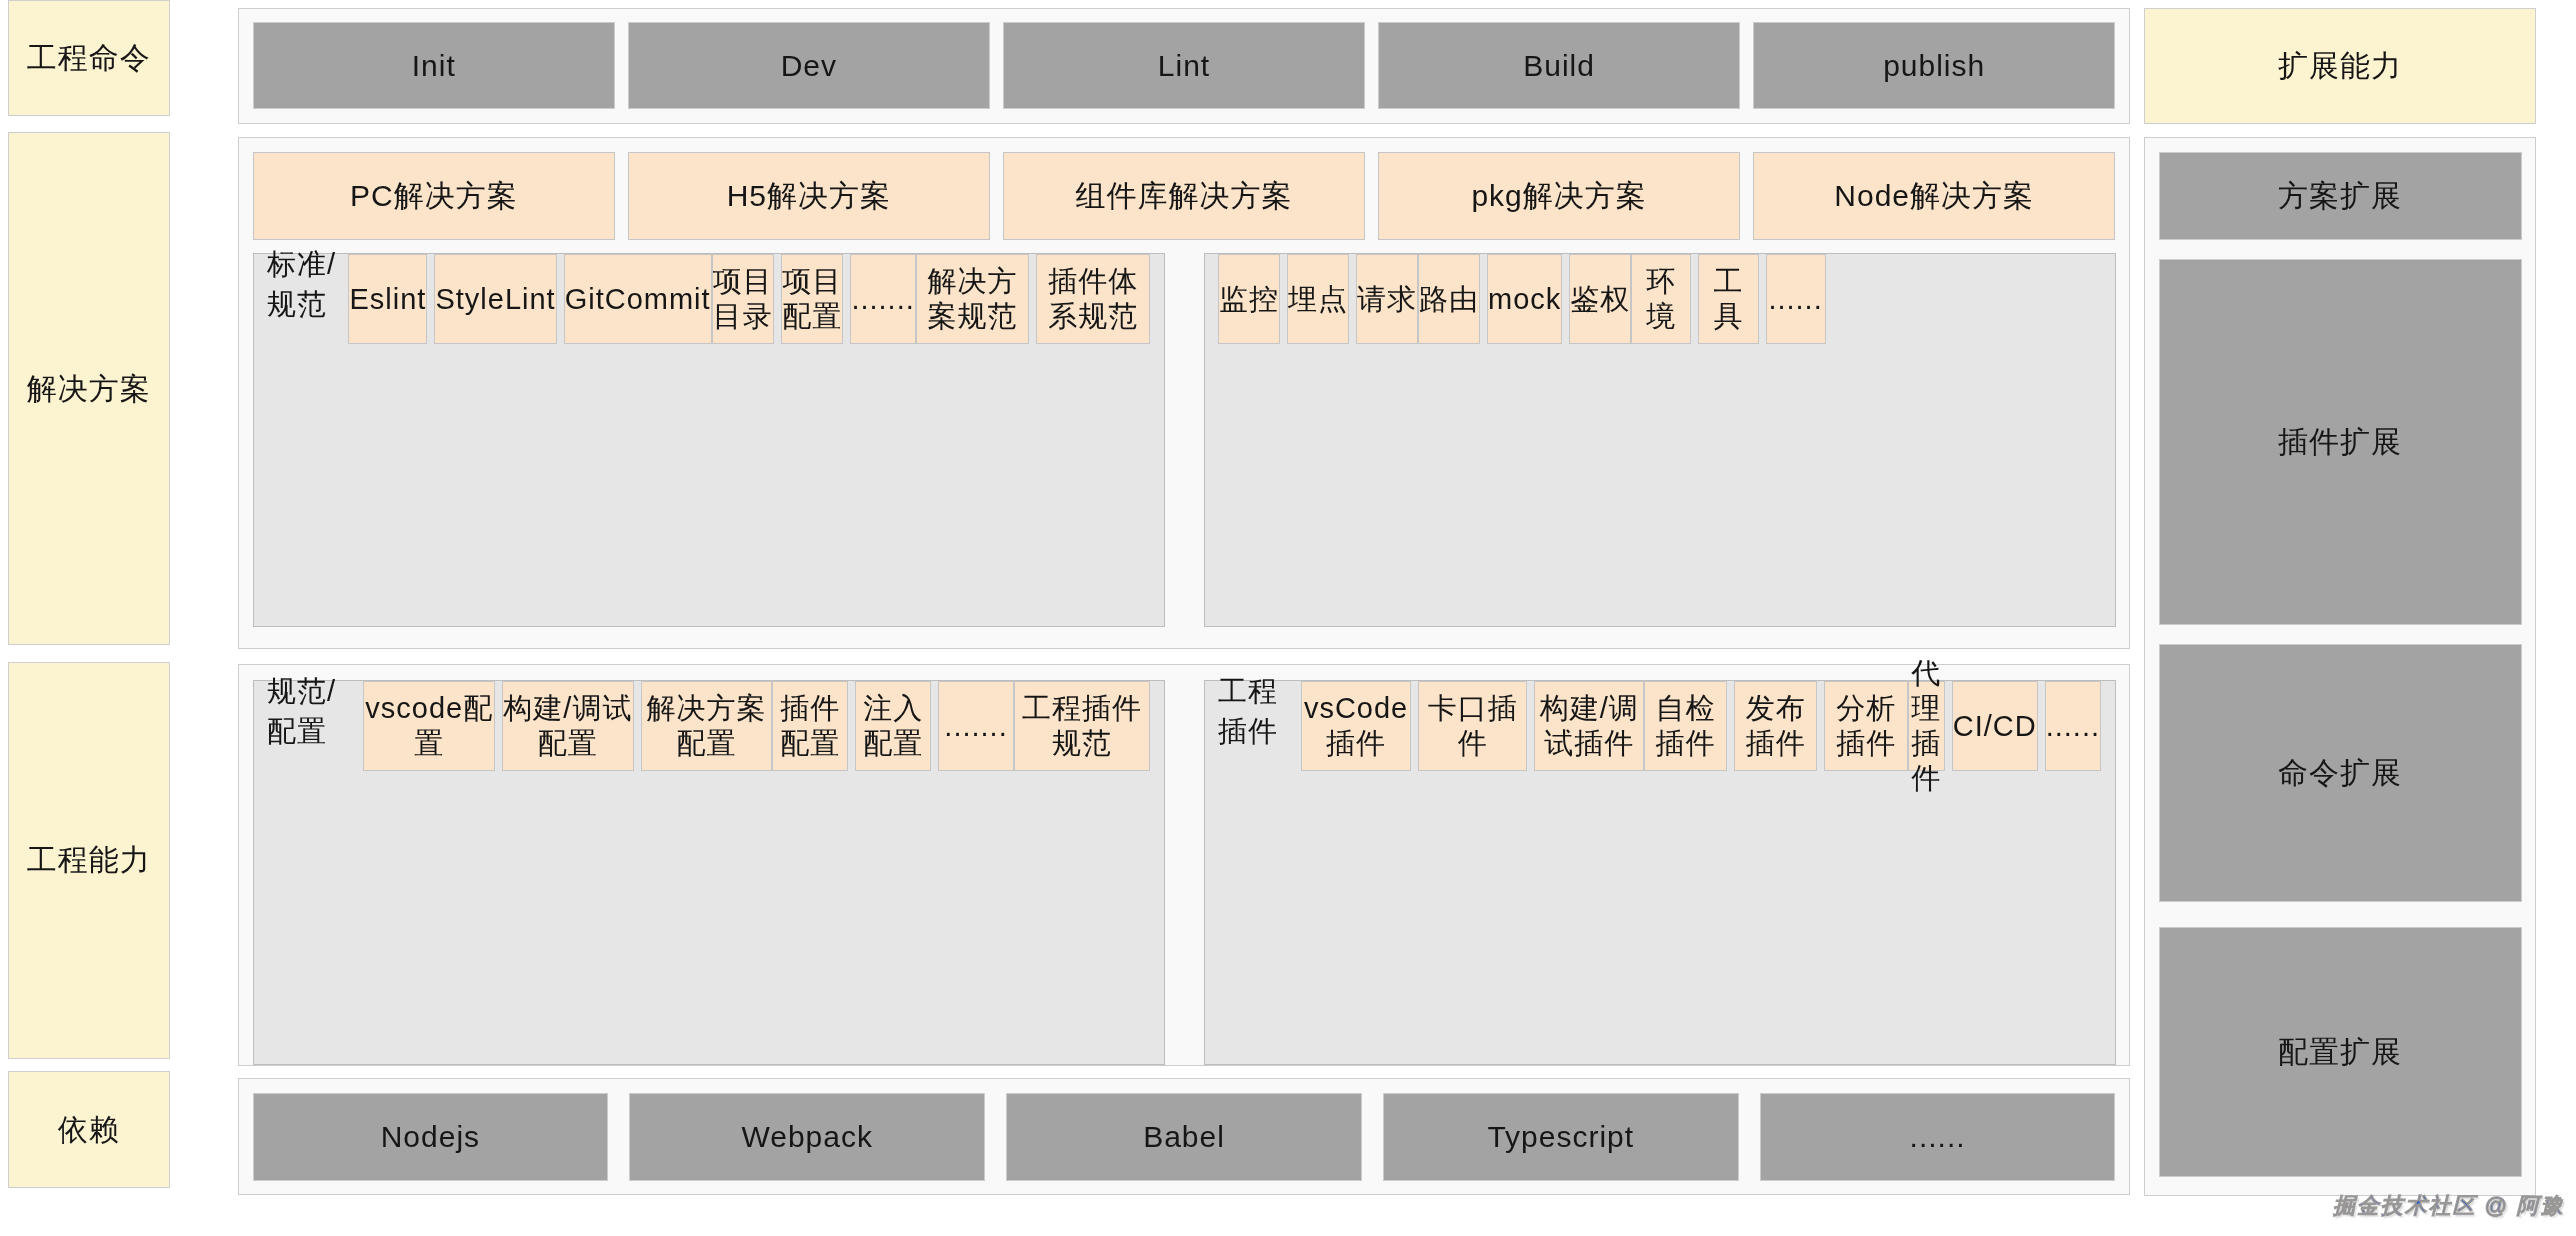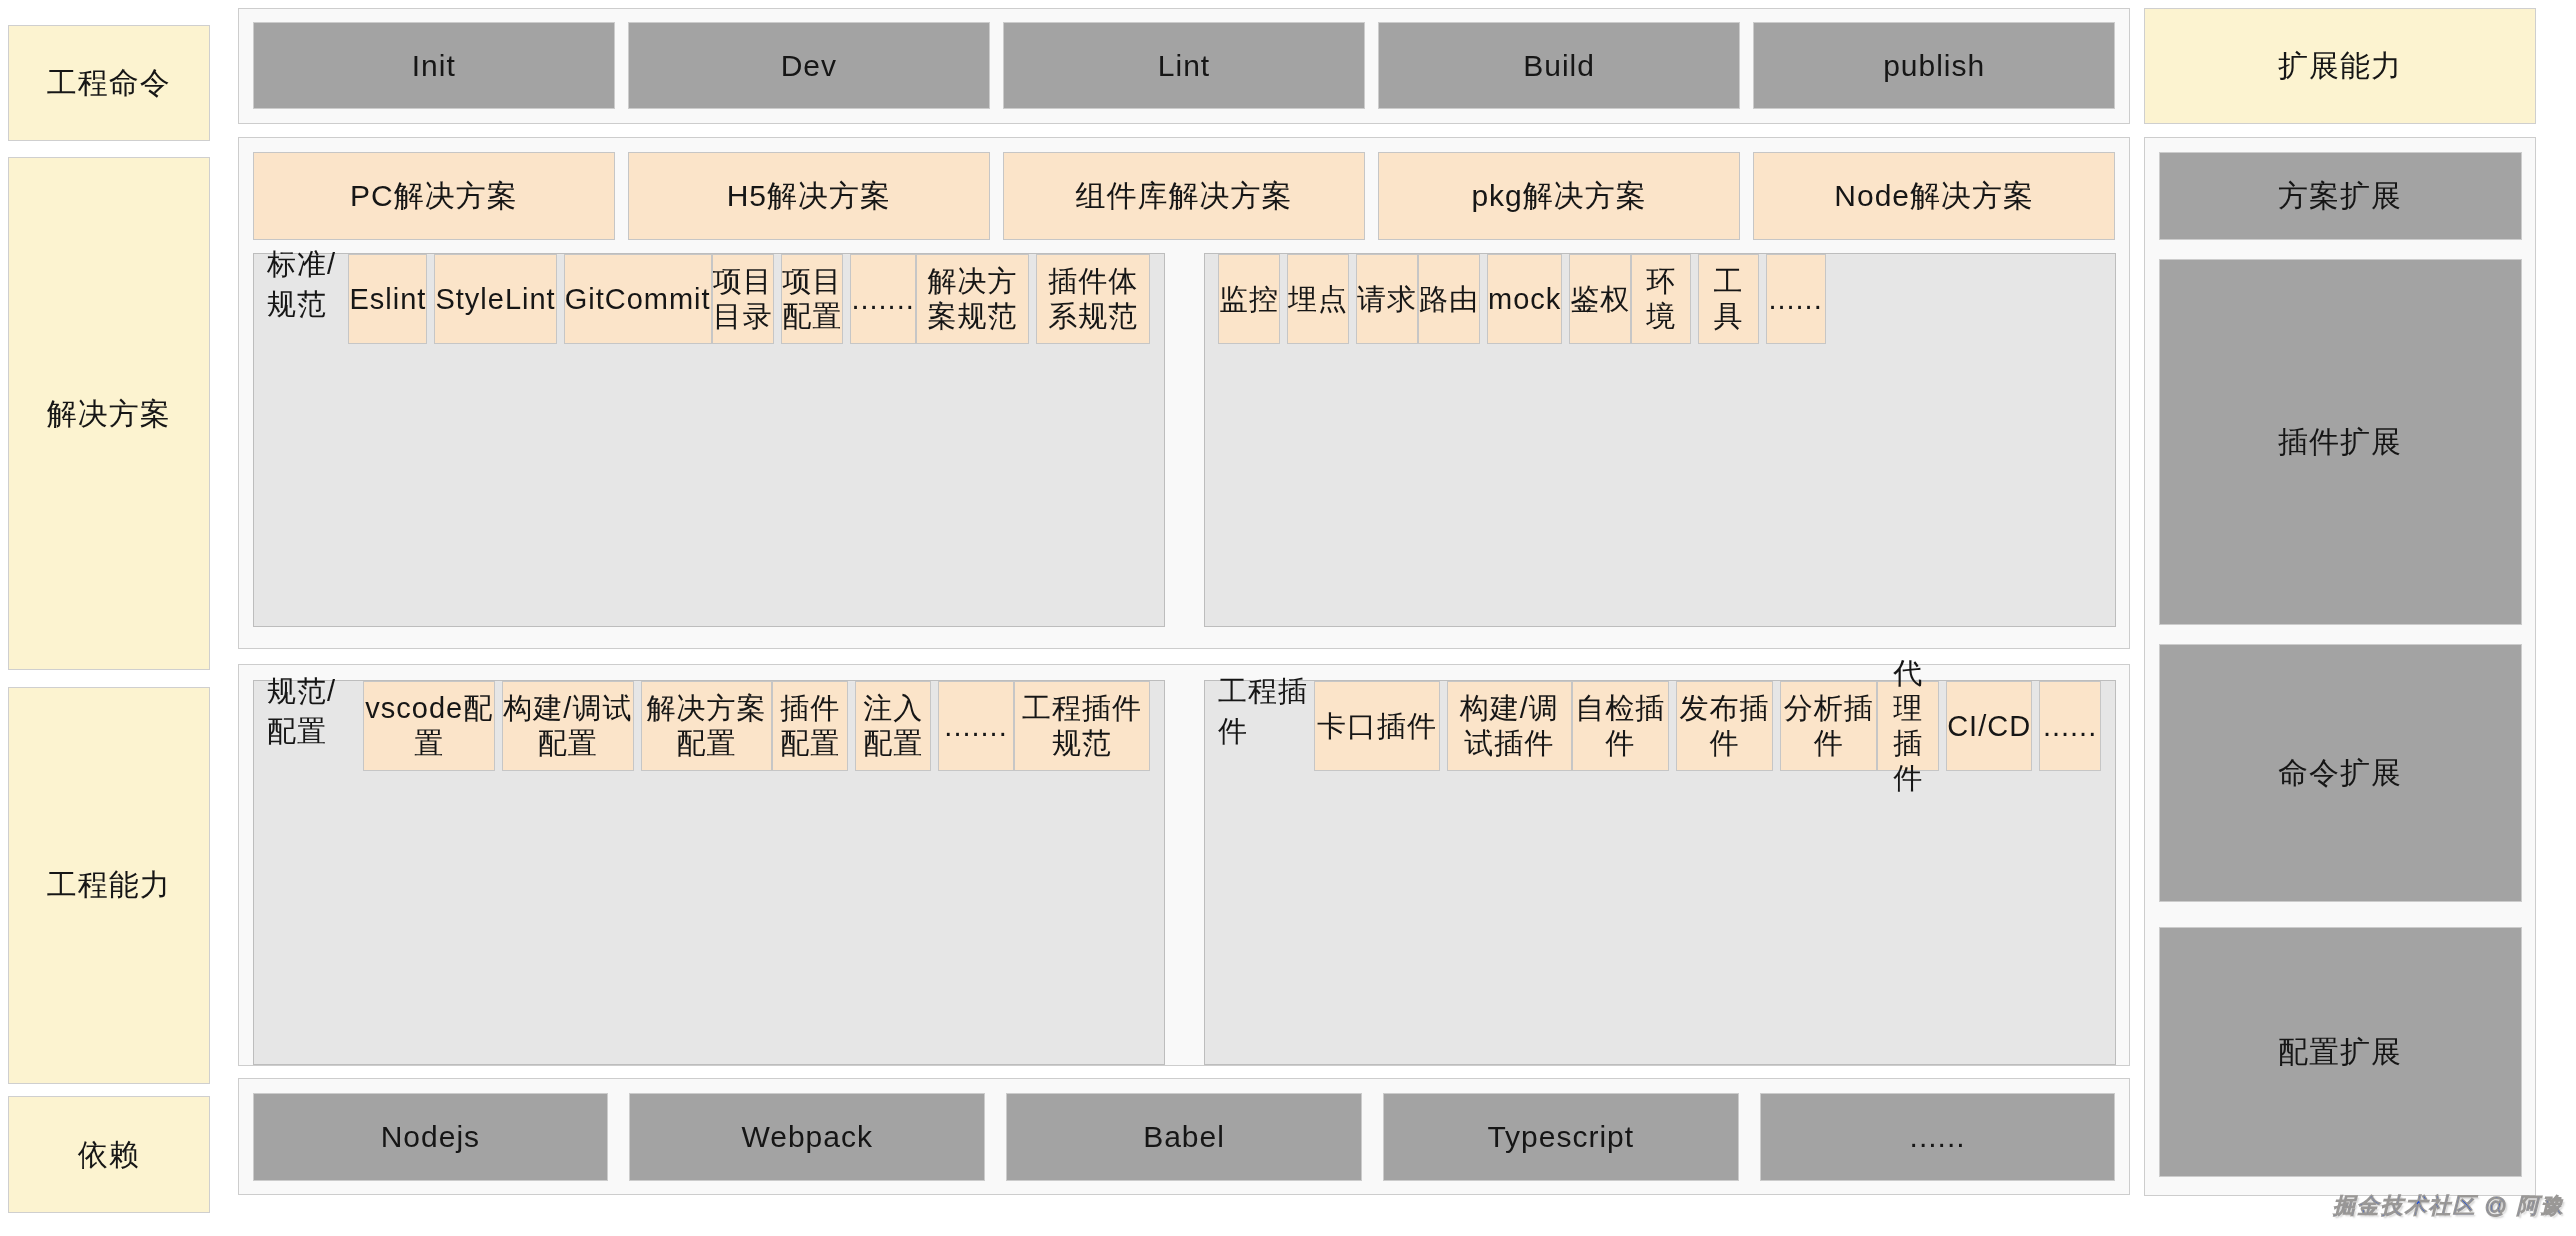--- a/index.html
+++ b/index.html
@@ -25,21 +25,21 @@
     display:flex;flex-direction:row;padding:0 13.5px 12.5px;flex:1;
   }
   .group-title{
     height:62px;display:flex;align-items:center;justify-content:center;
     font-size:29px;letter-spacing:1px;
   }
   .grow{display:flex;gap:7px;height:90px;margin-bottom:14.4px;}
   .grow:last-child{margin-bottom:0;}
   .cell{flex:1;font-size:29px;}
 
-  .col-left{position:absolute;left:7.7px;top:25px;width:202px;}
+  .col-left{position:absolute;left:7.7px;top:0;width:162px;}
   .ll1{height:116px;margin-bottom:16.4px;}
   .ll2{height:513px;margin-bottom:16.4px;}
   .ll3{height:397px;margin-bottom:12.5px;}
   .ll4{height:117px;}
 
   .col-mid{position:absolute;left:238px;top:7.7px;width:1892px;}
   .commands-container{height:116px;margin-bottom:13.5px;display:flex;gap:12.5px;padding:13.5px;}
   .commands-container .box{flex:1;}
   .solutions-container{height:512px;margin-bottom:14.4px;padding:13.5px 13.5px 0;}
   .sol-type-row{display:flex;gap:12.5px;height:88px;margin-bottom:13.5px;}
@@ -153,20 +153,21 @@
           <div class="box peach cell">.......</div>
         </div>
         <div class="grow">
           <div class="box peach cell">工程插件规范</div>
         </div>
       </div>
 
       <div class="group">
         <div class="group-title">工程插件</div>
         <div class="grow">
+          <div class="box peach cell">vsCode插件</div>
           <div class="box peach cell">卡口插件</div>
           <div class="box peach cell">构建/调试插件</div>
         </div>
         <div class="grow">
           <div class="box peach cell">自检插件</div>
           <div class="box peach cell">发布插件</div>
           <div class="box peach cell">分析插件</div>
         </div>
         <div class="grow">
           <div class="box peach cell">代理插件</div>

